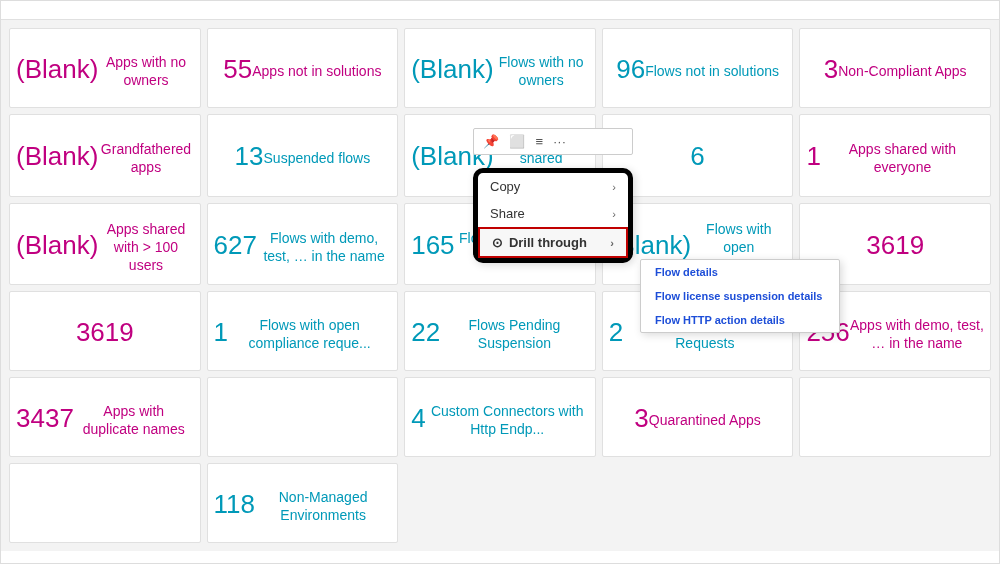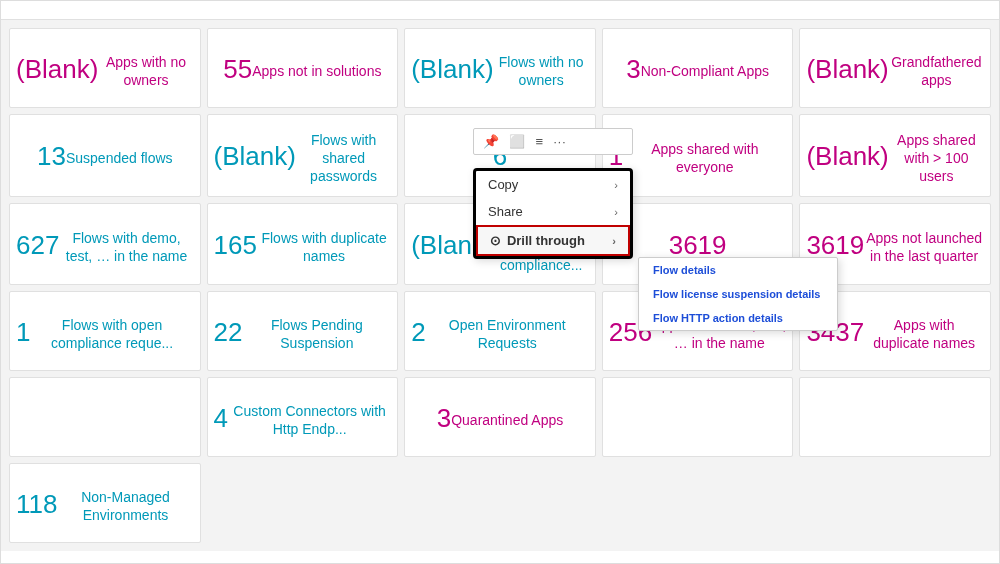--- a/index.html
+++ b/index.html
@@ -77,24 +77,24 @@
       font-size: 13px;
       color: #444;
     }
     .toolbar-bar span {
       cursor: pointer;
       padding: 2px 3px;
       color: #555;
     }
     .context-menu {
       background: #fff;
-      border: 3px solid #000000;
+      border: 5px solid #000000;
       box-shadow: 2px 2px 8px rgba(0,0,0,0.15);
       min-width: 160px;
-      border-radius: 4px;
+      border-radius: 10px;
       margin-top: 13px;
     }
     .context-menu-item {
       display: flex;
       align-items: center;
       justify-content: space-between;
       padding: 6px 12px;
       cursor: pointer;
       font-size: 13px;
       color: #333;
@@ -145,20 +145,24 @@
       </div>
       <div class="tile">
         <span class="tile-number pink">55</span>
         <span class="tile-label pink">Apps not in solutions</span>
       </div>
       <div class="tile">
         <span class="tile-number teal">(Blank)</span>
         <span class="tile-label teal">Flows with no owners</span>
       </div>
       <div class="tile">
+        <span class="tile-number teal">96</span>
+        <span class="tile-label teal">Flows not in solutions</span>
+      </div>
+      <div class="tile">
         <span class="tile-number pink">3</span>
         <span class="tile-label pink">Non-Compliant Apps</span>
       </div>
       <div class="tile">
         <span class="tile-number pink">(Blank)</span>
         <span class="tile-label pink">Grandfathered apps</span>
       </div>
       <div class="tile">
         <span class="tile-number teal">13</span>
         <span class="tile-label teal">Suspended flows</span>
@@ -188,21 +192,20 @@
       </div>
       <div class="tile">
         <span class="tile-number teal">(Blank)</span>
         <span class="tile-label teal">Flows with open compliance...</span>
       </div>
       <div class="tile">
         <span class="tile-number pink">3619</span>
       </div>
       <div class="tile">
         <span class="tile-number pink">3619</span>
-        <span class="tile-label pink">Apps not launched in the last quarter</span>
       </div>
       <div class="tile">
         <span class="tile-number teal">1</span>
         <span class="tile-label teal">Flows with open compliance reque...</span>
       </div>
       <div class="tile">
         <span class="tile-number teal">22</span>
         <span class="tile-label teal">Flows Pending Suspension</span>
       </div>
       <div class="tile">

